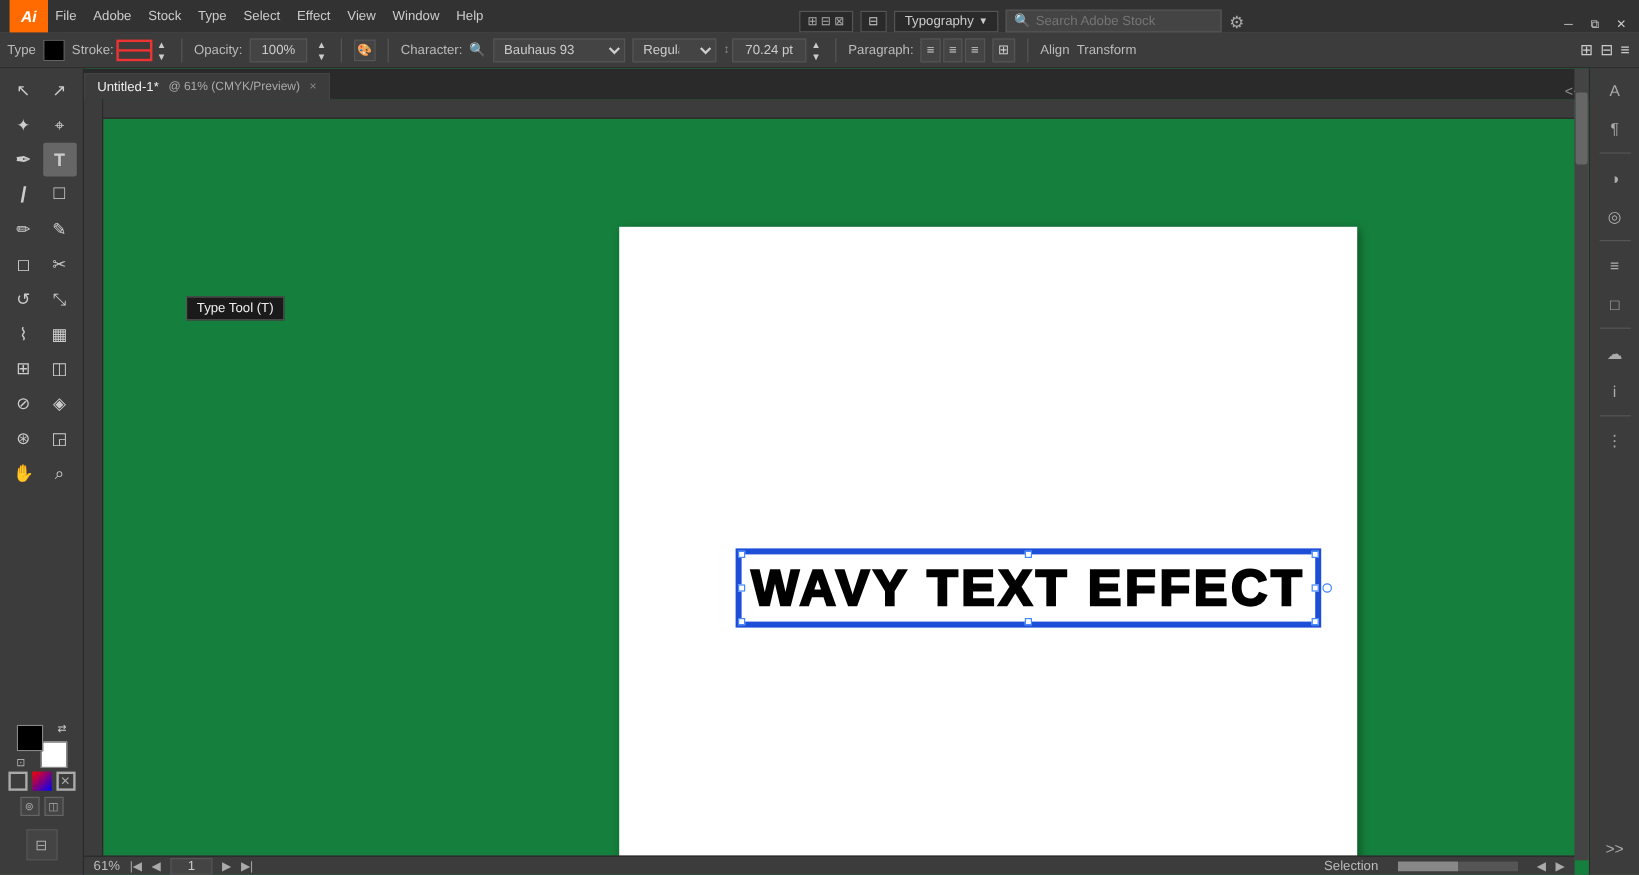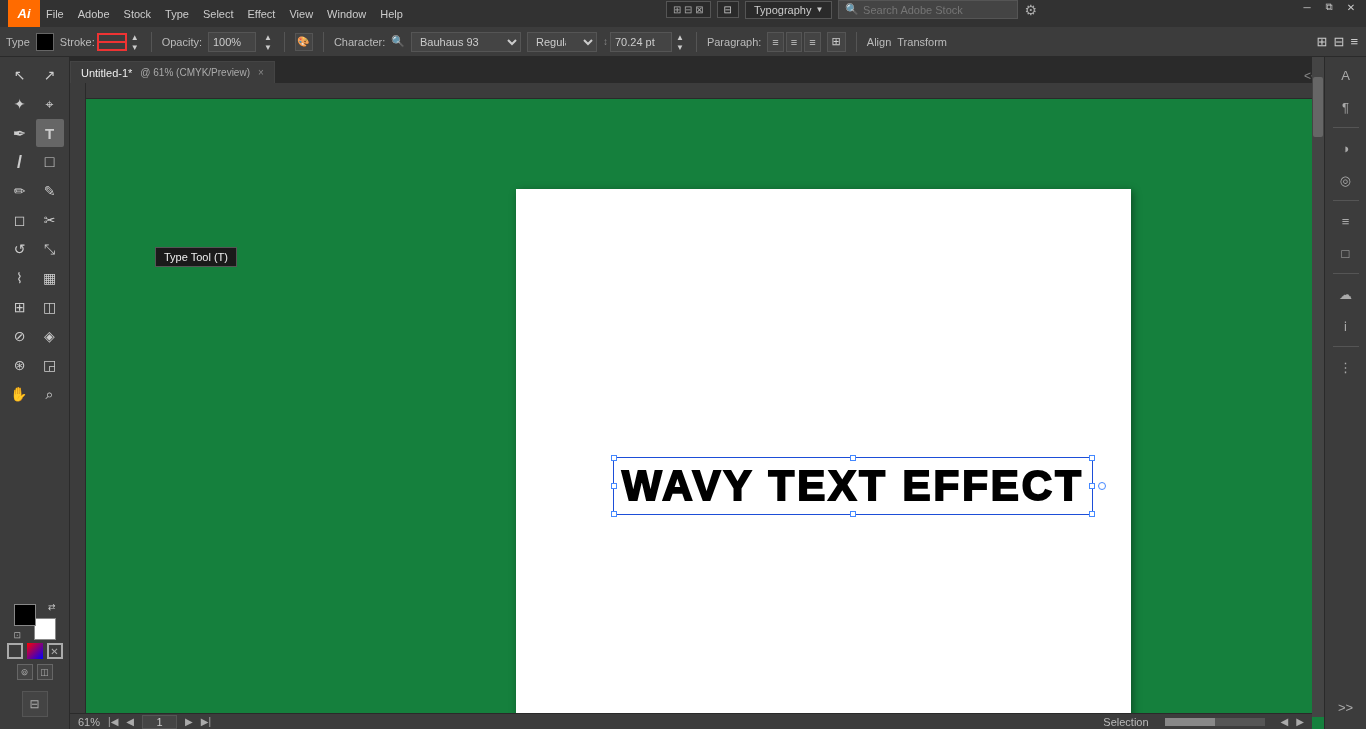--- a/index.html
+++ b/index.html
@@ -3,21 +3,21 @@
   <meta charset="utf-8">
   <style>
     * { margin: 0; padding: 0; box-sizing: border-box; }
     body { width: 1366px; height: 729px; overflow: hidden; background: #535353; font-family: Arial, sans-serif; font-size: 11px; color: #ccc; user-select: none; }
 
     
     #title-bar {
       height: 27px;
       background: #323232;
       display: flex;
-      align-items: flex-start;
+      align-items: flex-end;
       justify-content: space-between;
       padding: 0 8px;
     }
     #title-bar-left { display: flex; align-items: center; gap: 6px; }
     #ai-logo {
       width: 32px; height: 27px;
       background: #FF6B00;
       color: #fff;
       font-weight: bold;
       font-size: 13px;
@@ -67,21 +67,21 @@
       height: 20px;
     }
     .opt-number {
       background: #444;
       border: 1px solid #555;
       color: #ccc;
       font-size: 11px;
       padding: 1px 4px;
       width: 40px;
       height: 20px;
-      text-align: left;
+      text-align: center;
     }
     .opt-separator { width: 1px; height: 20px; background: #555; margin: 0 4px; }
     .opt-btn { background: #444; border: 1px solid #555; color: #ccc; font-size: 11px; padding: 1px 6px; cursor: pointer; height: 20px; }
     .opt-icon-btn { background: transparent; border: none; color: #ccc; font-size: 13px; cursor: pointer; padding: 2px; }
 
     
     #main { display: flex; height: calc(729px - 27px - 30px); }
 
     
     #left-toolbar {
@@ -140,21 +140,21 @@
       height: 590px;
       background: #fff;
       box-shadow: 2px 2px 8px rgba(0,0,0,0.4);
     }
 
     
     #wavy-text-container {
       position: absolute;
       top: 268px;
       left: 97px;
-      border: 1px solid #1d4ed8;
+      border: 5px solid #1d4ed8;
       text-align: center;
     }
     #wavy-text {
       font-family: 'Bauhaus 93', 'Arial Black', Impact, sans-serif;
       font-size: 42px;
       font-weight: 900;
       color: #000;
       letter-spacing: 3px;
       padding: 4px 8px;
       white-space: nowrap;

